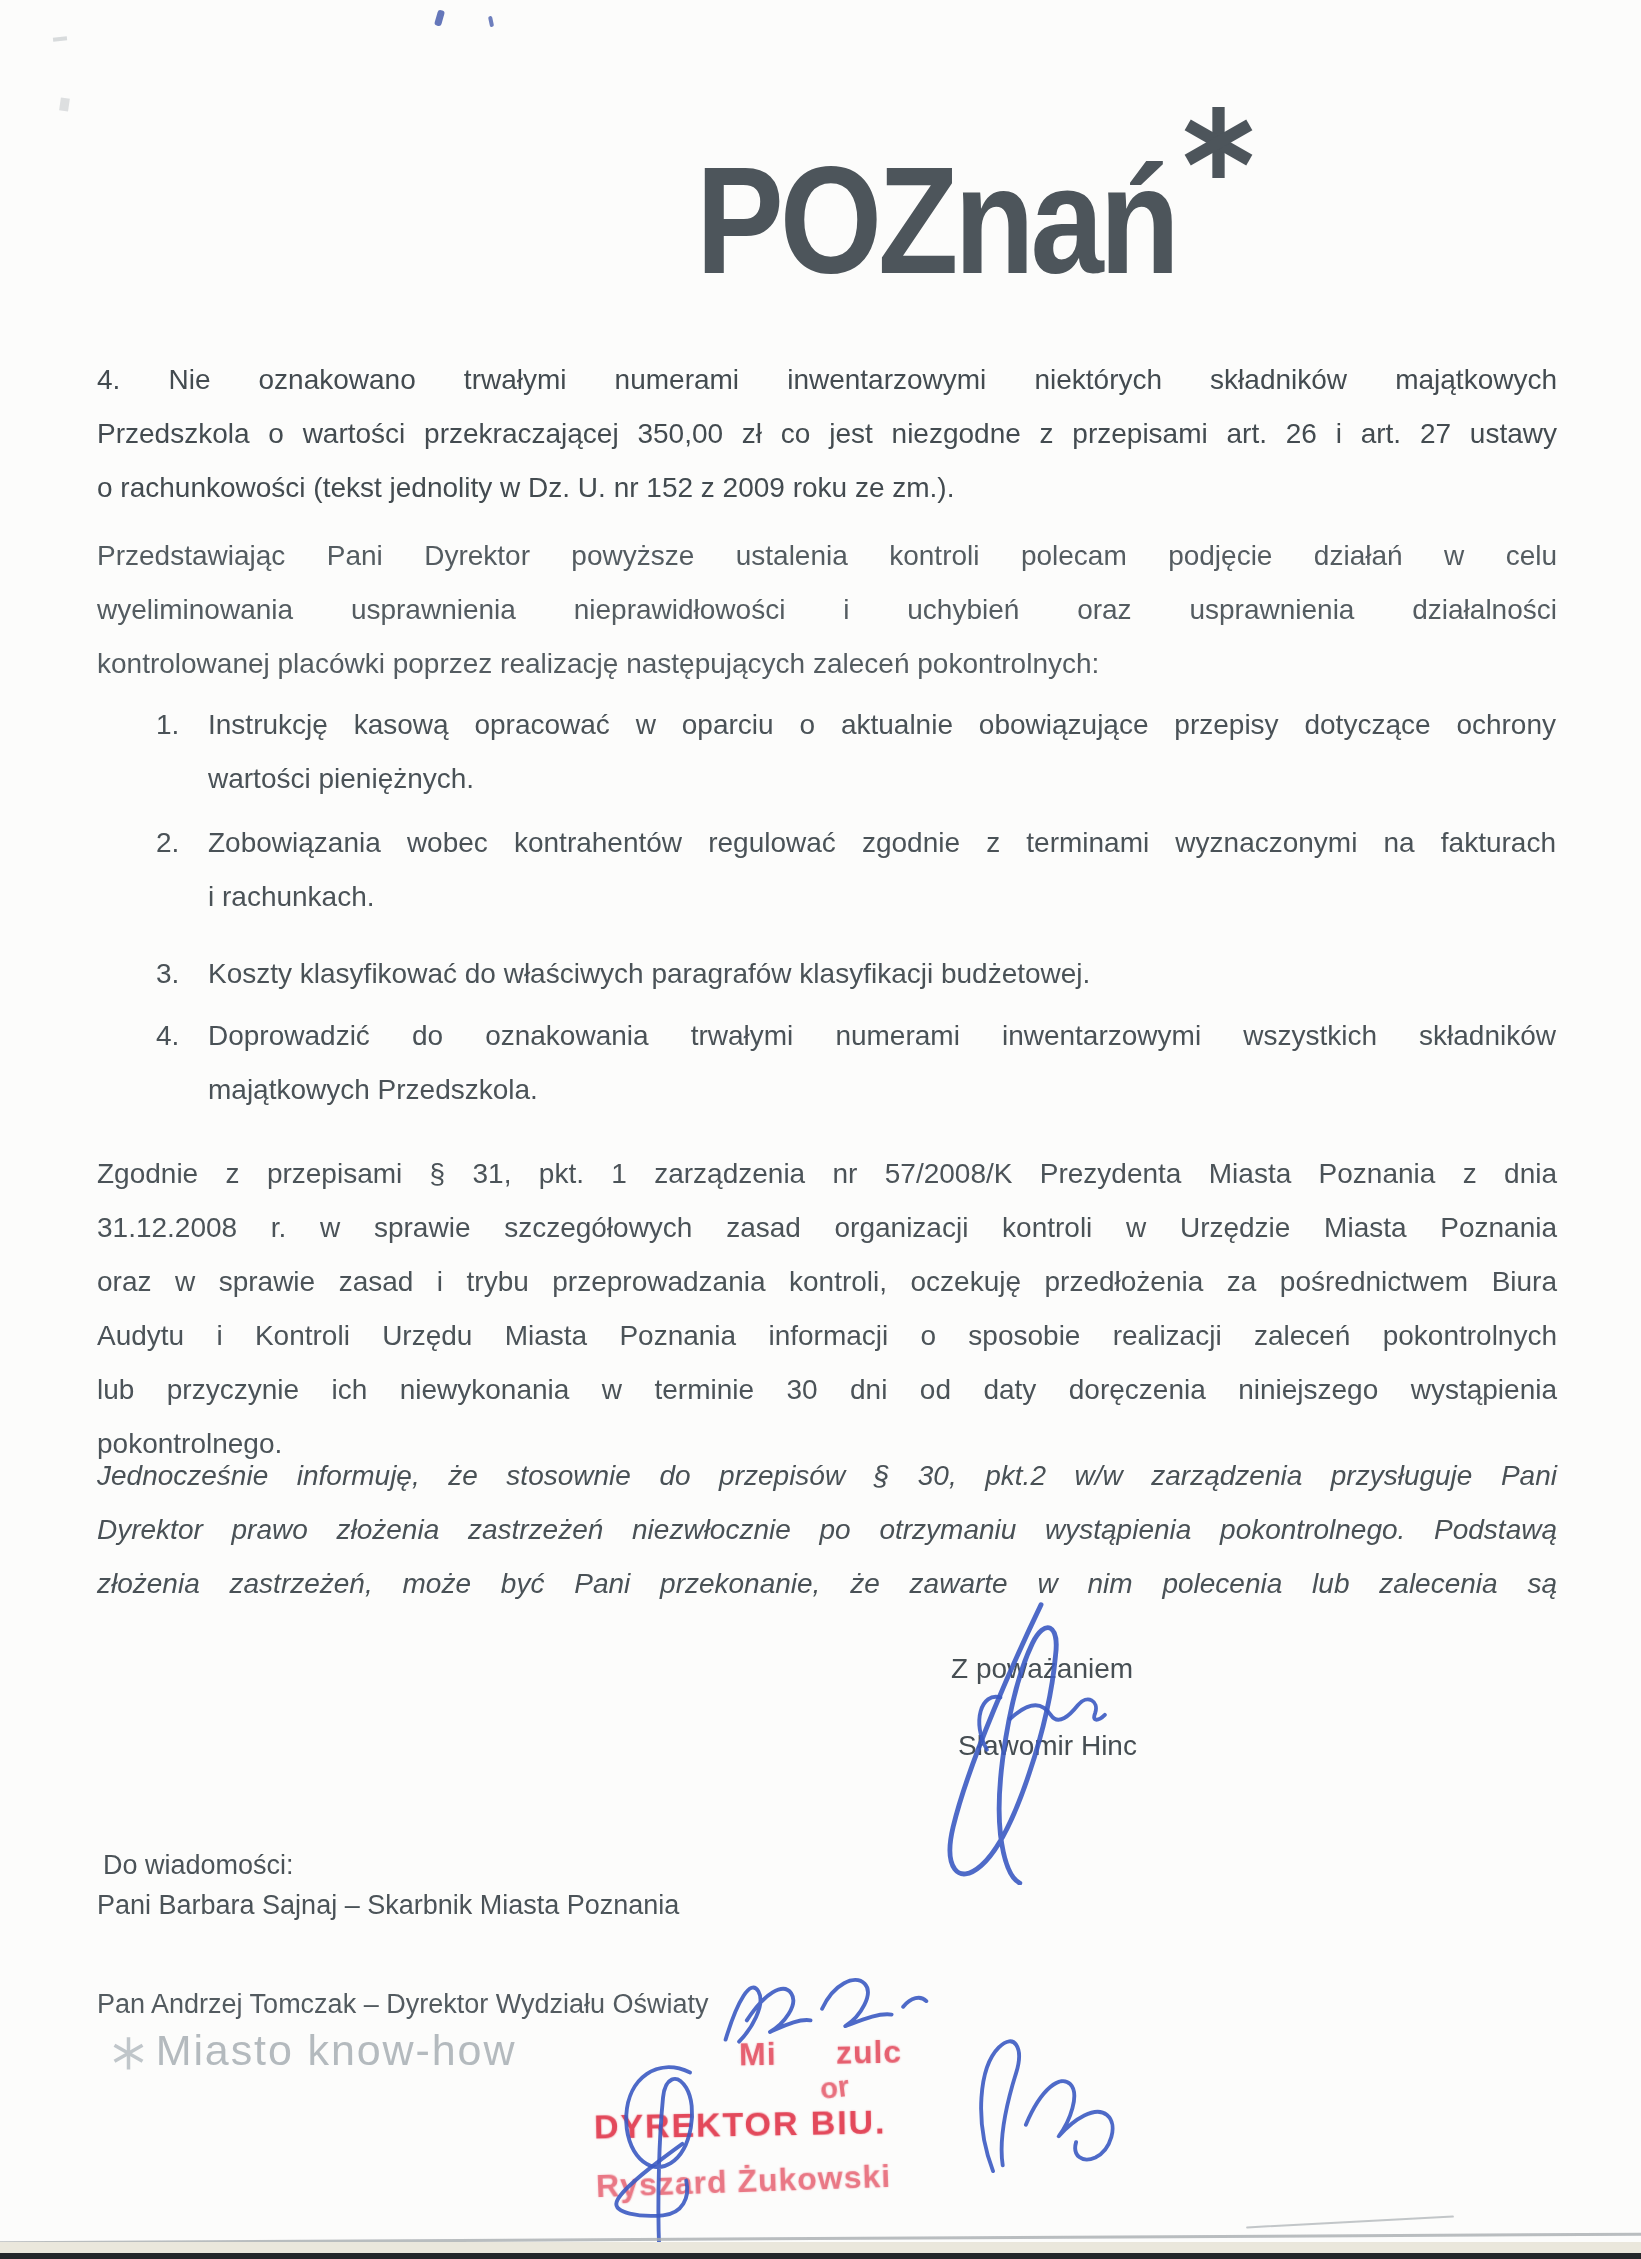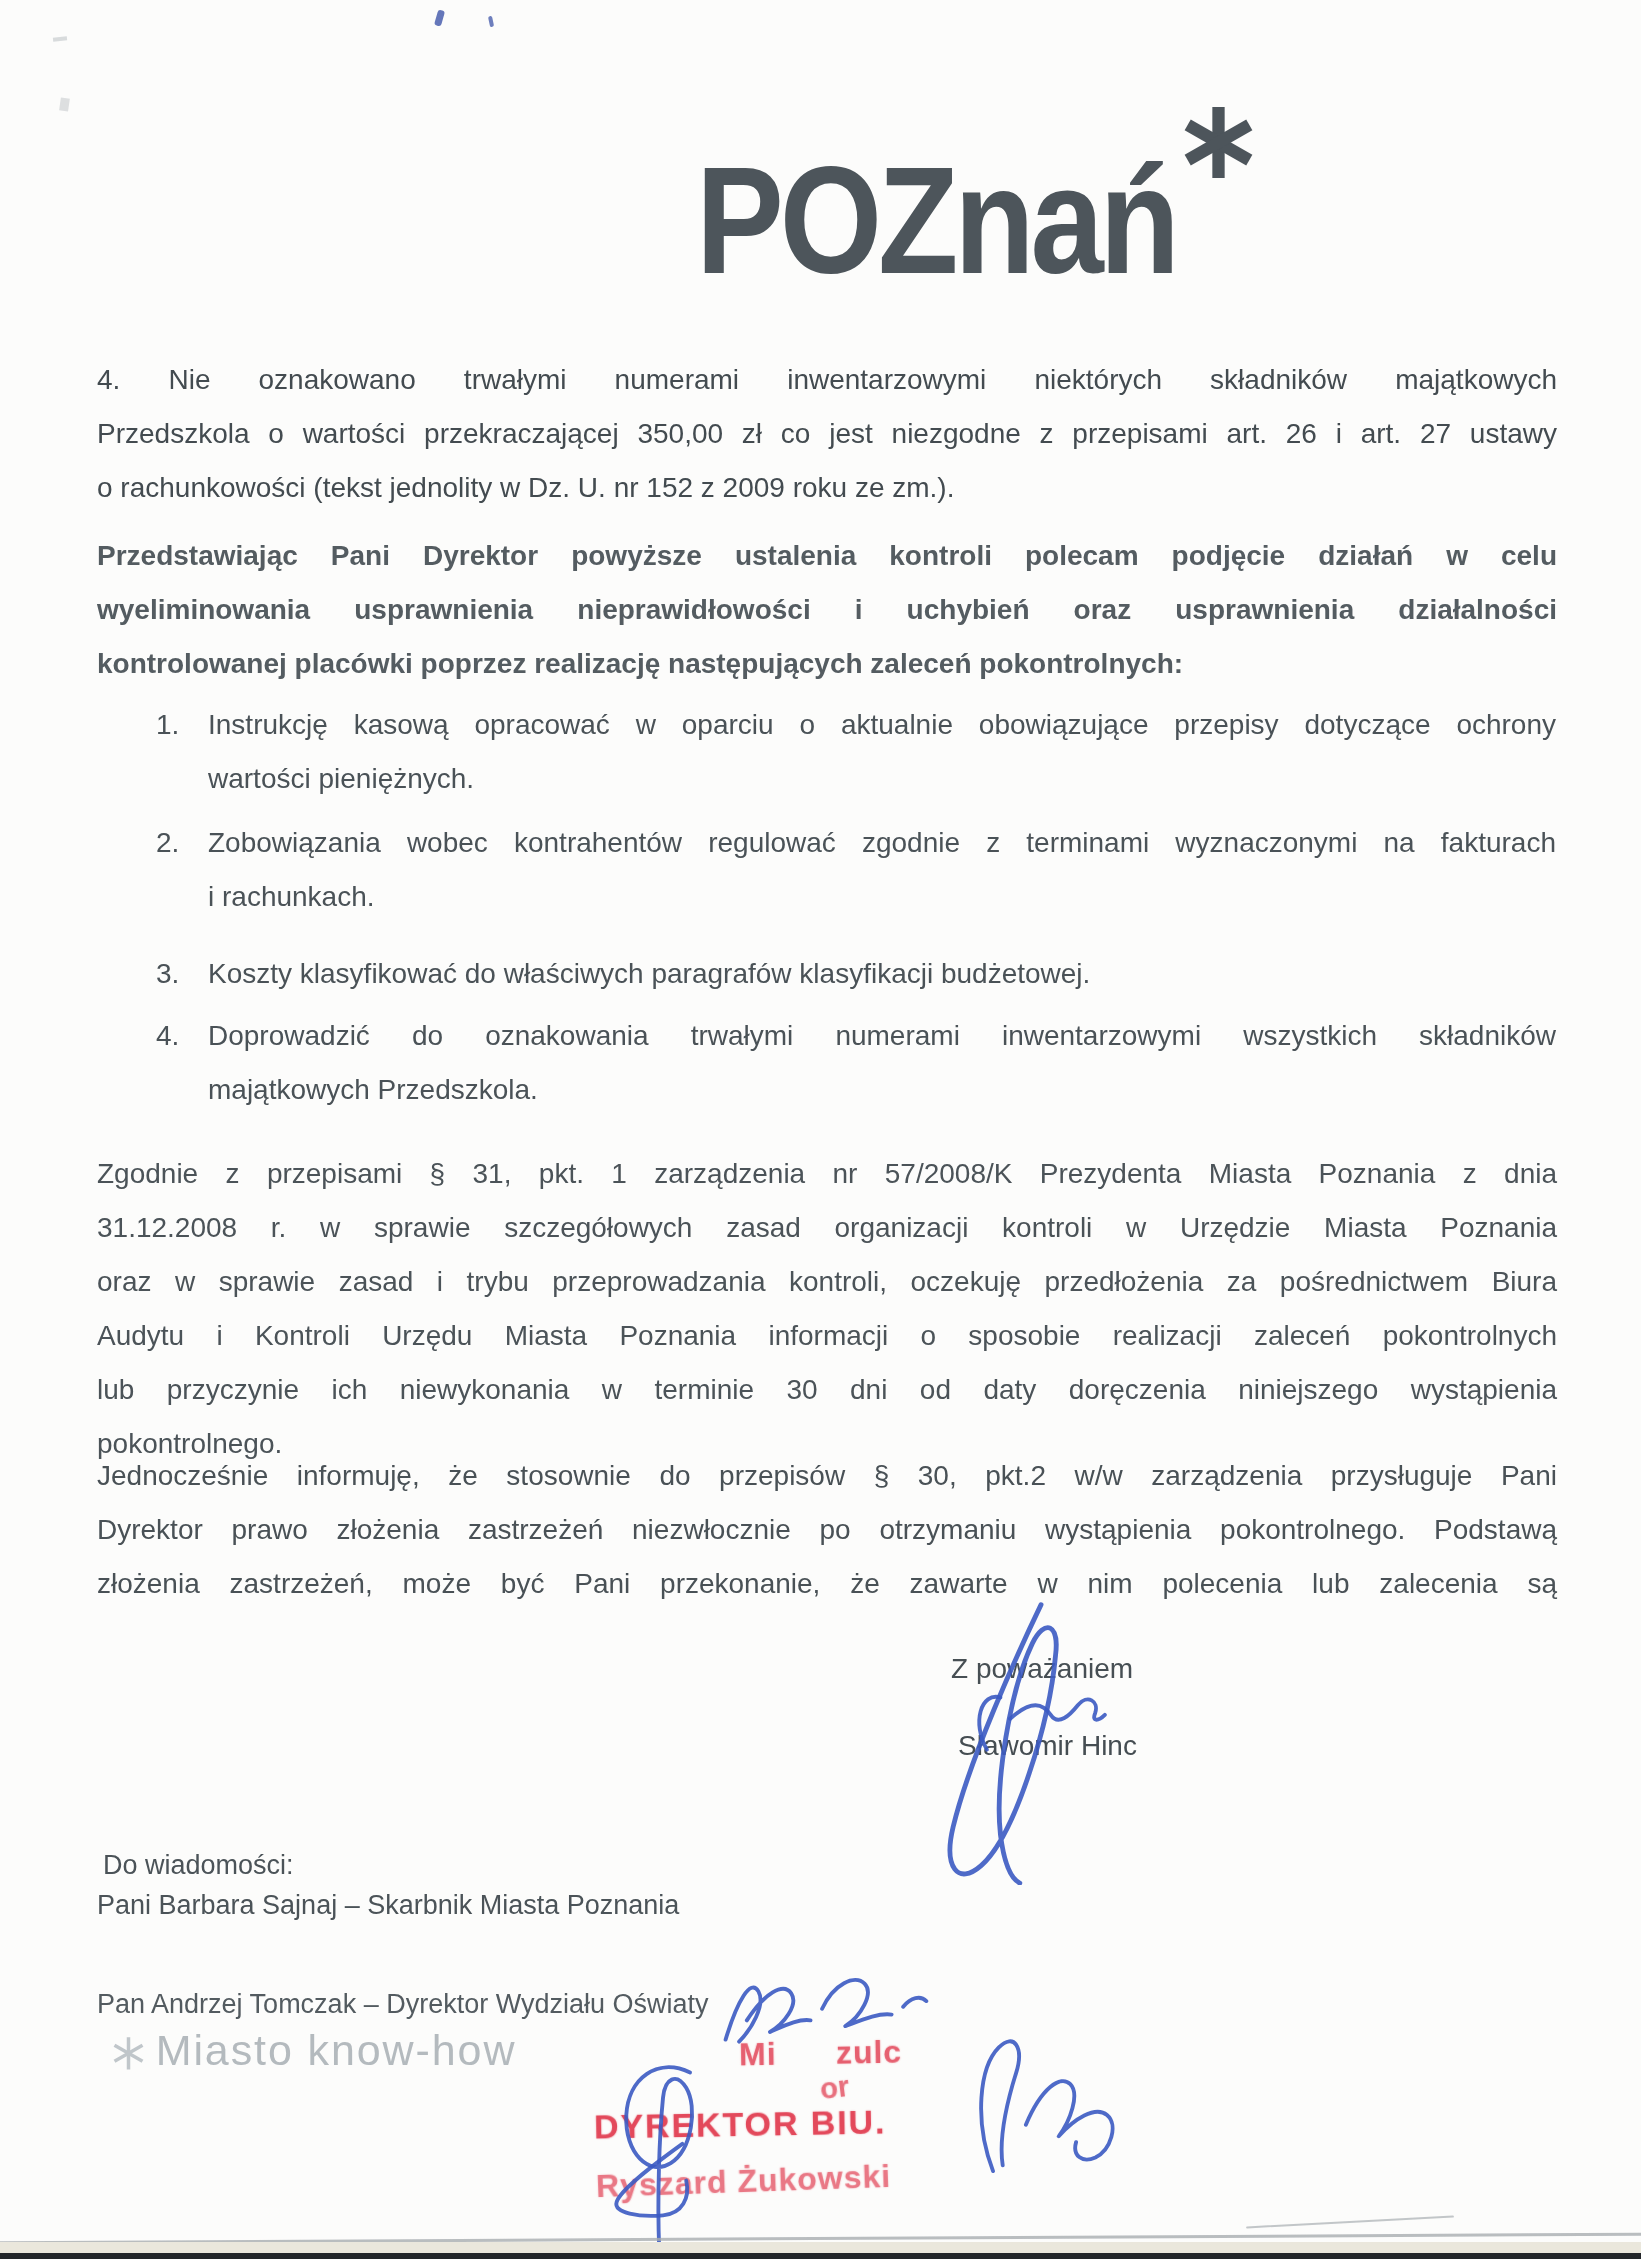--- a/index.html
+++ b/index.html
@@ -20,23 +20,23 @@
     font-size:153px; line-height:1; font-weight:700;
     letter-spacing:-4.8px; transform:scaleX(.86); transform-origin:right bottom;
   }
   .logo-star { margin-left:3.9px; transform:translateY(-39px); }
 
   
   .para { position:absolute; left:97px; width:1460px; font-size:28px; line-height:54px; }
   .jline { text-align:justify; text-align-last:justify; }
   .jline.last { text-align-last:left; }
   .p-finding  { top:353px; color:#434b50; }
-  .p-intro    { top:529px; color:#545c61;font-weight:bold; }
+  .p-intro    { top:529px; color:#545c61; }
   .p-zgodnie  { top:1147px; color:#4b5358; }
-  .p-jedno    { top:1449px; color:#495156; }
+  .p-jedno    { top:1449px; color:#495156;font-style:italic; }
 
   .rec-item { position:absolute; left:208px; width:1348px; font-size:28px; line-height:54px; color:#4a5257; }
   .rec-num  { position:absolute; left:-52px; top:0; }
   .rec-1 { top:698px; }
   .rec-2 { top:816px; }
   .rec-3 { top:947px; }
   .rec-4 { top:1009px; }
 
   
   .closing { position:absolute; left:951px; top:1653px; font-size:28px; color:#474f54; }

